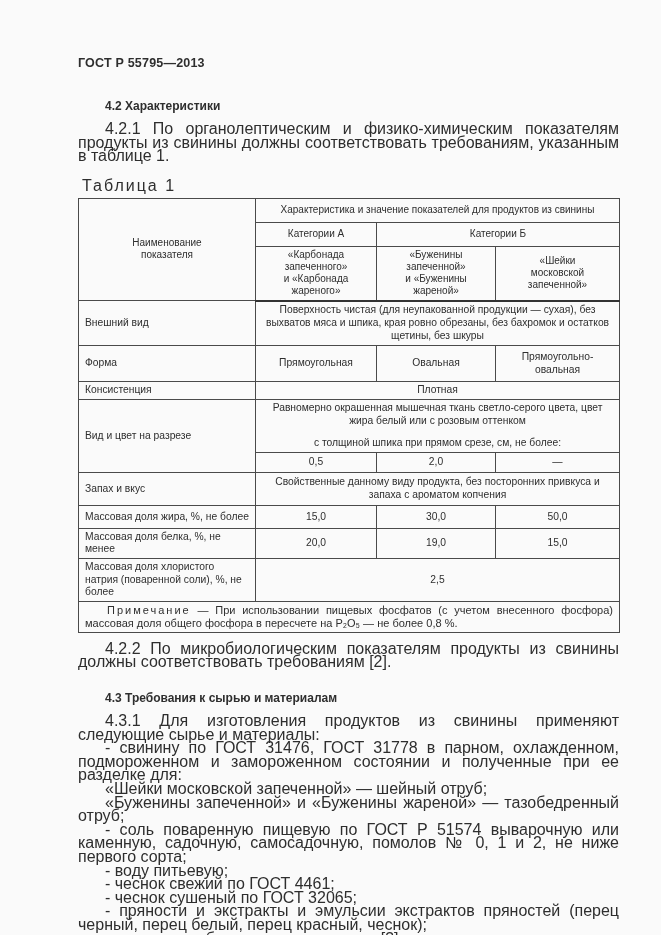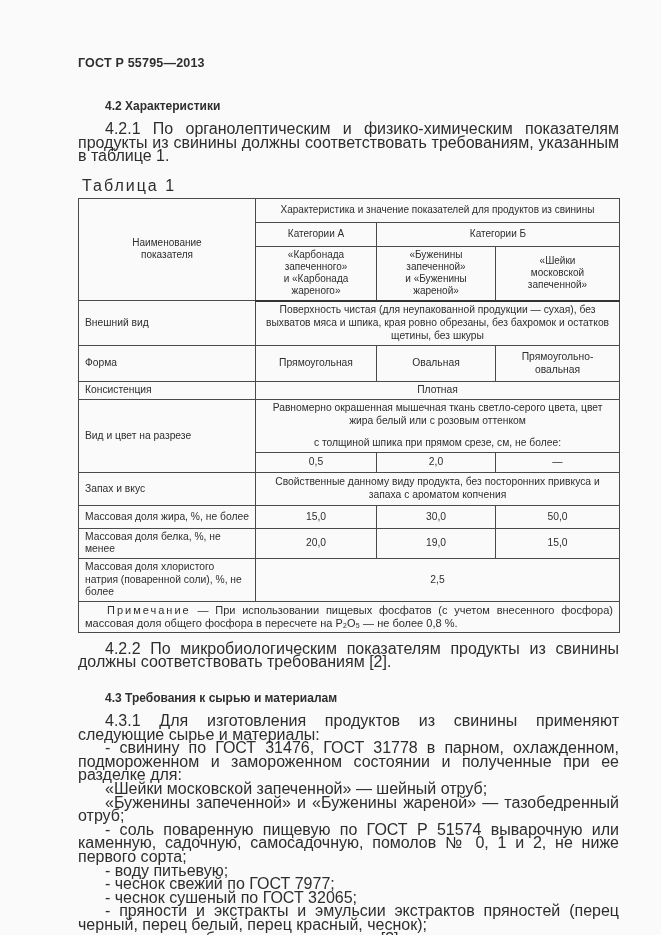--- a/index.html
+++ b/index.html
@@ -176,21 +176,21 @@
 
   <div class="h-section mt">4.3 Требования к сырью и материалам</div>
   <p class="para">4.3.1 Для изготовления продуктов из свинины применяют следующие сырье и материалы:</p>
 
   <div class="list-block">
     <p class="para">- свинину по ГОСТ 31476, ГОСТ 31778 в парном, охлажденном, подмороженном и замороженном состоянии и полученные при ее разделке для:</p>
     <p class="para">«Шейки московской запеченной» — шейный отруб;</p>
     <p class="para">«Буженины запеченной» и «Буженины жареной» — тазобедренный отруб;</p>
     <p class="para">- соль поваренную пищевую по ГОСТ Р 51574 выварочную или каменную, садочную, самосадочную, помолов № 0, 1 и 2, не ниже первого сорта;</p>
     <p class="para">- воду питьевую;</p>
-    <p class="para">- чеснок свежий по ГОСТ 7977;</p>
+    <p class="para">- чеснок свежий по ГОСТ 4461;</p>
     <p class="para">- чеснок сушеный по ГОСТ 32065;</p>
     <p class="para">- пряности и экстракты и эмульсии экстрактов пряностей (перец черный, перец белый, перец красный, чеснок);</p>
     <p class="para">- пищевые добавки в соответствии с [3]:</p>
   </div>
 
   <div class="page-number">4</div>
 
 </div>
 
 </body></html>

